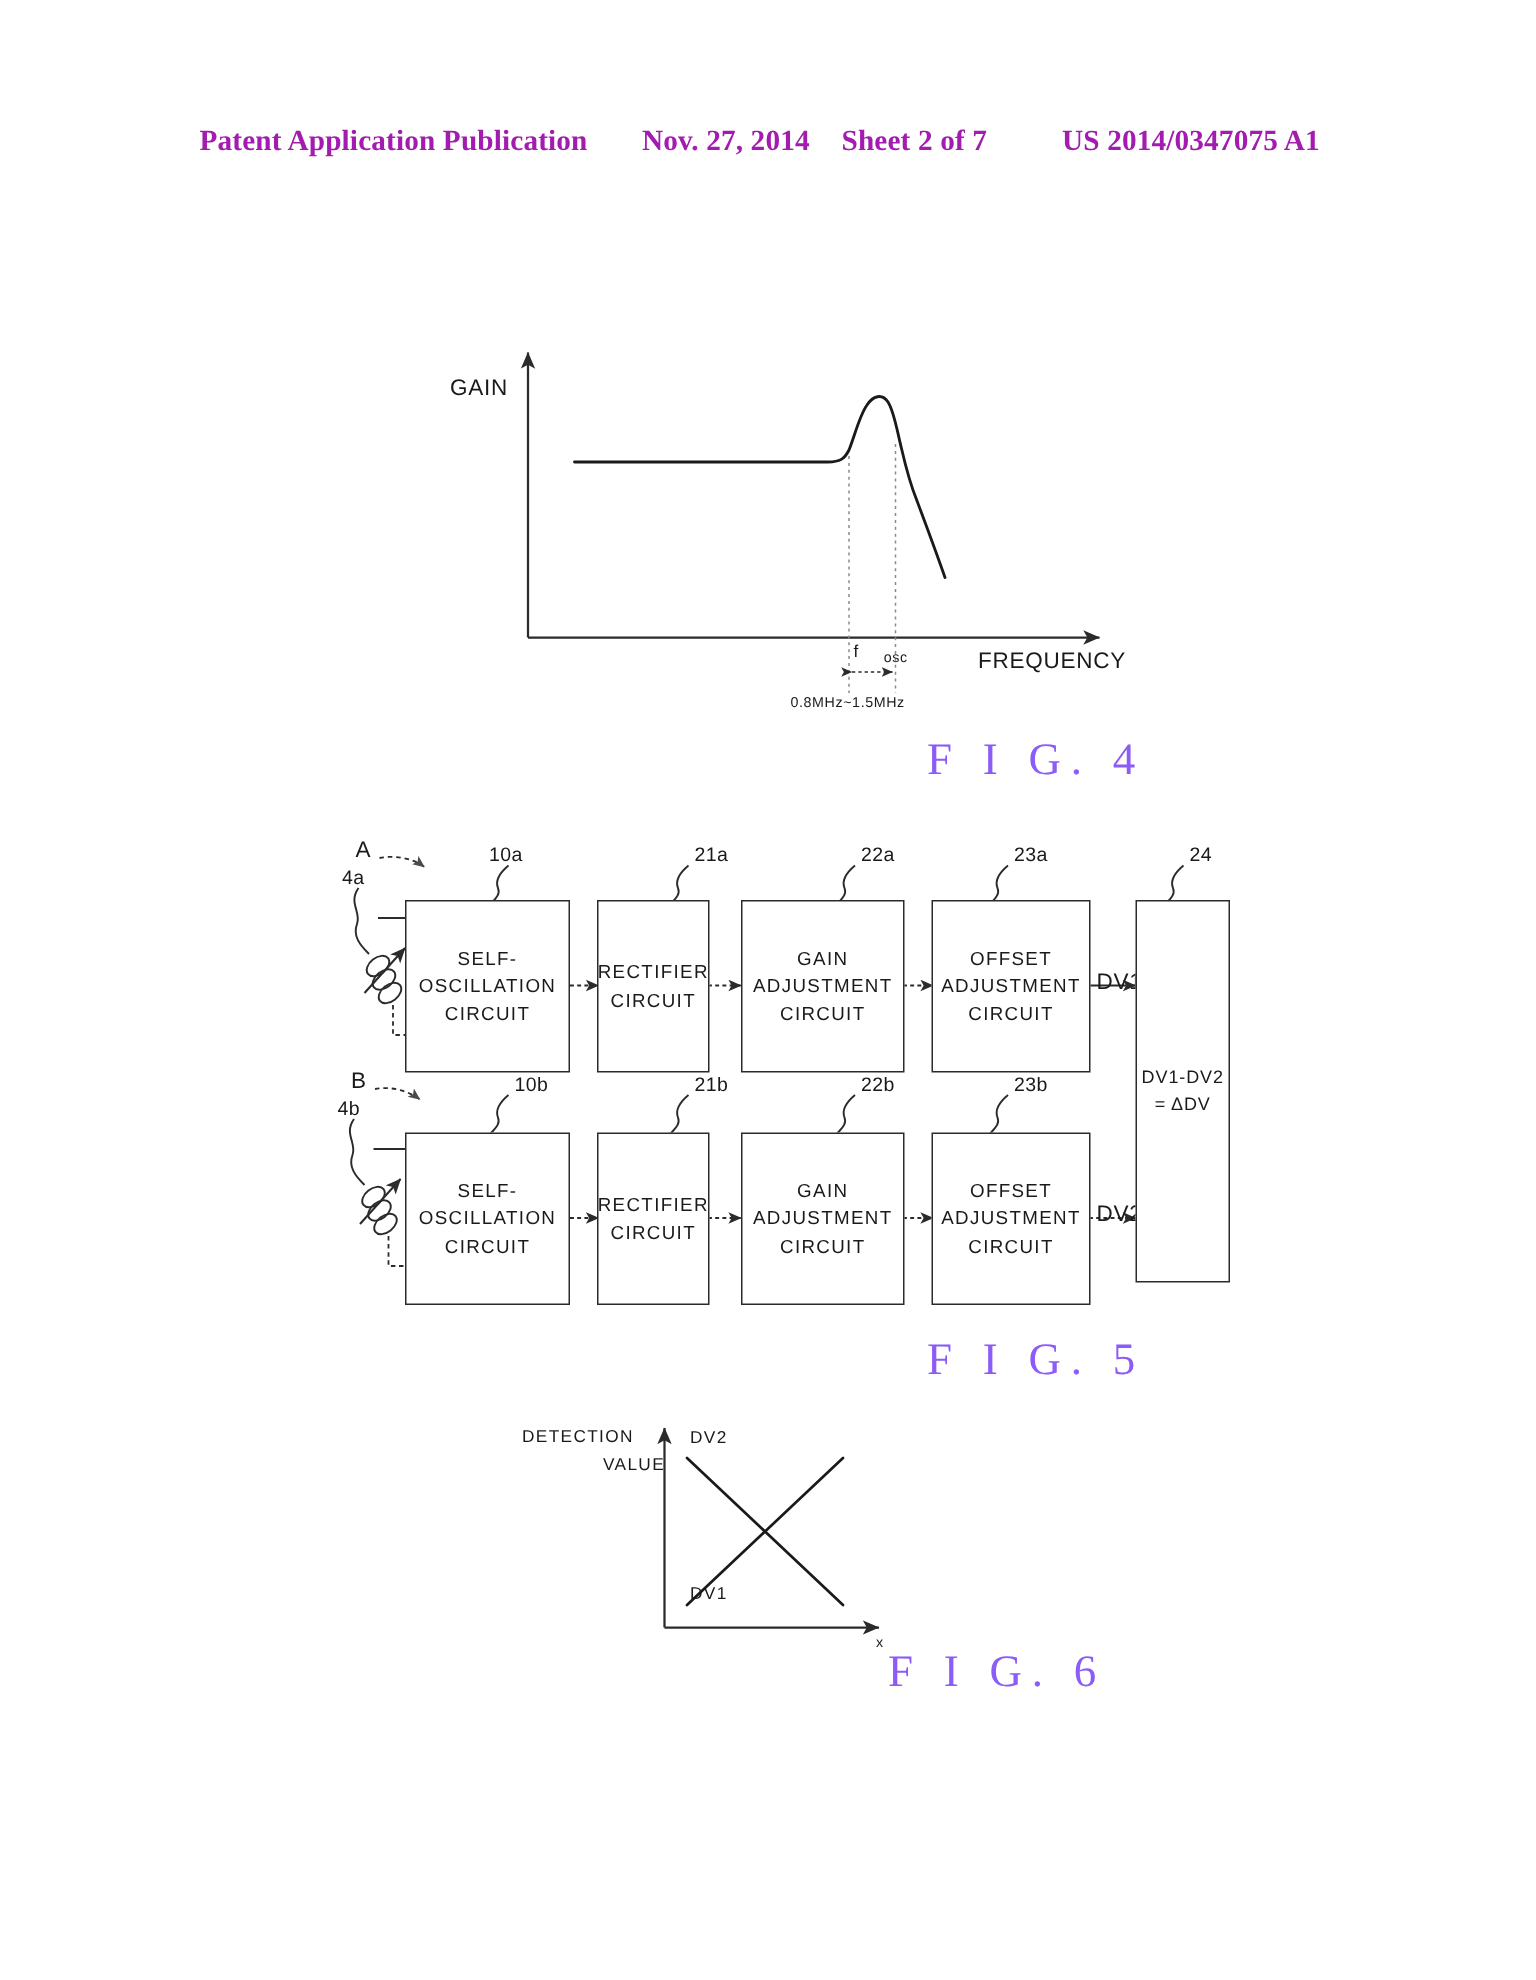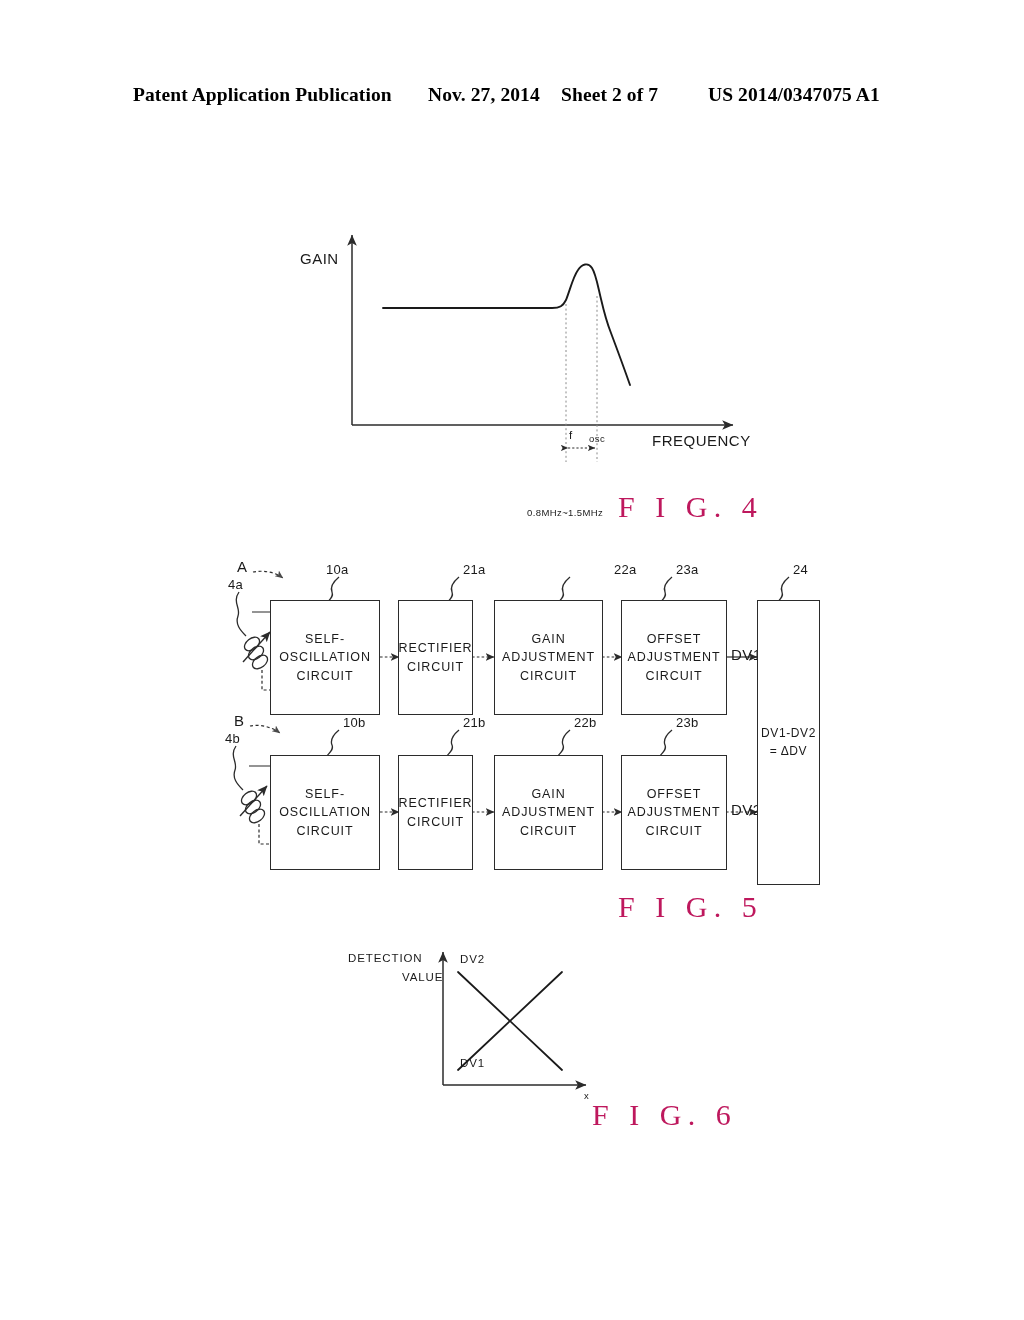--- a/index.html
+++ b/index.html
@@ -24,35 +24,35 @@
     width: 1024px;
     height: 26px;
   }
   #page-header .hdr-item {
     position: absolute;
     font-family: "Liberation Serif", serif;
     font-weight: bold;
     font-size: 19.5px;
     letter-spacing: 0.1px;
     white-space: nowrap;
-    color: #000000;
+    color: #a21caf;
   }
   #hdr-pub      { left: 133px; top: 0; }
   #hdr-date     { left: 428px; top: 0; }
   #hdr-sheet    { left: 561px; top: 0; }
   #hdr-patentno { left: 708px; top: 0; }
 
   
   .fig-caption {
     position: absolute;
     font-family: "Liberation Serif", serif;
     font-size: 30px;
     letter-spacing: 6.5px;
     white-space: nowrap;
-    color: #be185d;
+    color: #8b5cf6;
   }
 
   
   .dtext {
     position: absolute;
     font-family: "Liberation Sans", sans-serif;
     font-size: 11.5px;
     letter-spacing: 0.9px;
     white-space: nowrap;
     color: #1a1a1a;
@@ -134,21 +134,21 @@
   </svg>
 
   <div class="dtext big" style="left:300px; top:50px;">GAIN</div>
 
   <div class="dtext big" style="left:652px; top:232px;">FREQUENCY</div>
 
   <div style="position:absolute; left:569px; top:225px;">
     <span class="dtext" style="position:static;">f</span><span class="dtext small" style="position:static; vertical-align:-3px; margin-left:16px;">osc</span>
   </div>
 
-  <div class="dtext small" style="left:527px; top:263px;margin-top:44px;">0.8MHz~1.5MHz</div>
+  <div class="dtext small" style="left:527px; top:263px;">0.8MHz~1.5MHz</div>
 
   <div class="fig-caption" style="left:618px; top:290px;">F I G.  4</div>
 </div>
 
 <div class="figure" id="figure-5">
 
   <svg class="figsvg" width="1024" height="385" viewBox="0 0 1024 385">
     <defs>
       <marker id="arrowF5" markerWidth="9" markerHeight="9" refX="7" refY="3.2" orient="auto">
         <path d="M0,0 L7.4,3.2 L0,6.4 L1.8,3.2 Z" fill="#2b2b2b"></path>
@@ -204,21 +204,21 @@
     <line x1="726" y1="262" x2="757" y2="262" stroke="#2b2b2b" stroke-width="1.2" stroke-dasharray="2.6 2.2" marker-end="url(#arrowF5)"></line>
   </svg>
 
   <div class="dtext big" style="left:237px; top:8px;">A</div>
   <div class="dtext ref" style="left:228px; top:27px;">4a</div>
   <div class="dtext big" style="left:234px; top:162px;">B</div>
   <div class="dtext ref" style="left:225px; top:181px;">4b</div>
 
   <div class="dtext ref" style="left:326px; top:12px;">10a</div>
   <div class="dtext ref" style="left:463px; top:12px;">21a</div>
-  <div class="dtext ref" style="left:574px; top:12px;margin-left:40px;">22a</div>
+  <div class="dtext ref" style="left:574px; top:12px;">22a</div>
   <div class="dtext ref" style="left:676px; top:12px;">23a</div>
   <div class="dtext ref" style="left:793px; top:12px;">24</div>
 
   <div class="dtext ref" style="left:343px; top:165px;">10b</div>
   <div class="dtext ref" style="left:463px; top:165px;">21b</div>
   <div class="dtext ref" style="left:574px; top:165px;">22b</div>
   <div class="dtext ref" style="left:676px; top:165px;">23b</div>
 
   <div class="blk" id="blk-10a" style="left:270px; top:50px; width:110px; height:115px;">
     <div class="blk-line">SELF-</div>
@@ -263,21 +263,21 @@
   </div>
 
   <div class="blk" id="blk-23b" style="left:621px; top:205px; width:106px; height:115px;">
     <div class="blk-line">OFFSET</div>
     <div class="blk-line">ADJUSTMENT</div>
     <div class="blk-line">CIRCUIT</div>
   </div>
 
   <div class="dtext big" style="left:731px; top:251px;">DV2</div>
 
-  <div class="blk" id="blk-24" style="left:757px; top:50px; width:63px; height:285px;">
+  <div class="blk" id="blk-24" style="left:757px; top:50px; width:63px; height:255px;">
     <div class="blk-line">DV1-DV2</div>
     <div class="blk-line">= ΔDV</div>
   </div>
 
   <div class="fig-caption" style="left:618px; top:340px;">F I G.  5</div>
 </div>
 
 <div class="figure" id="figure-6">
 
   <svg class="figsvg" width="1024" height="230" viewBox="0 0 1024 230">

